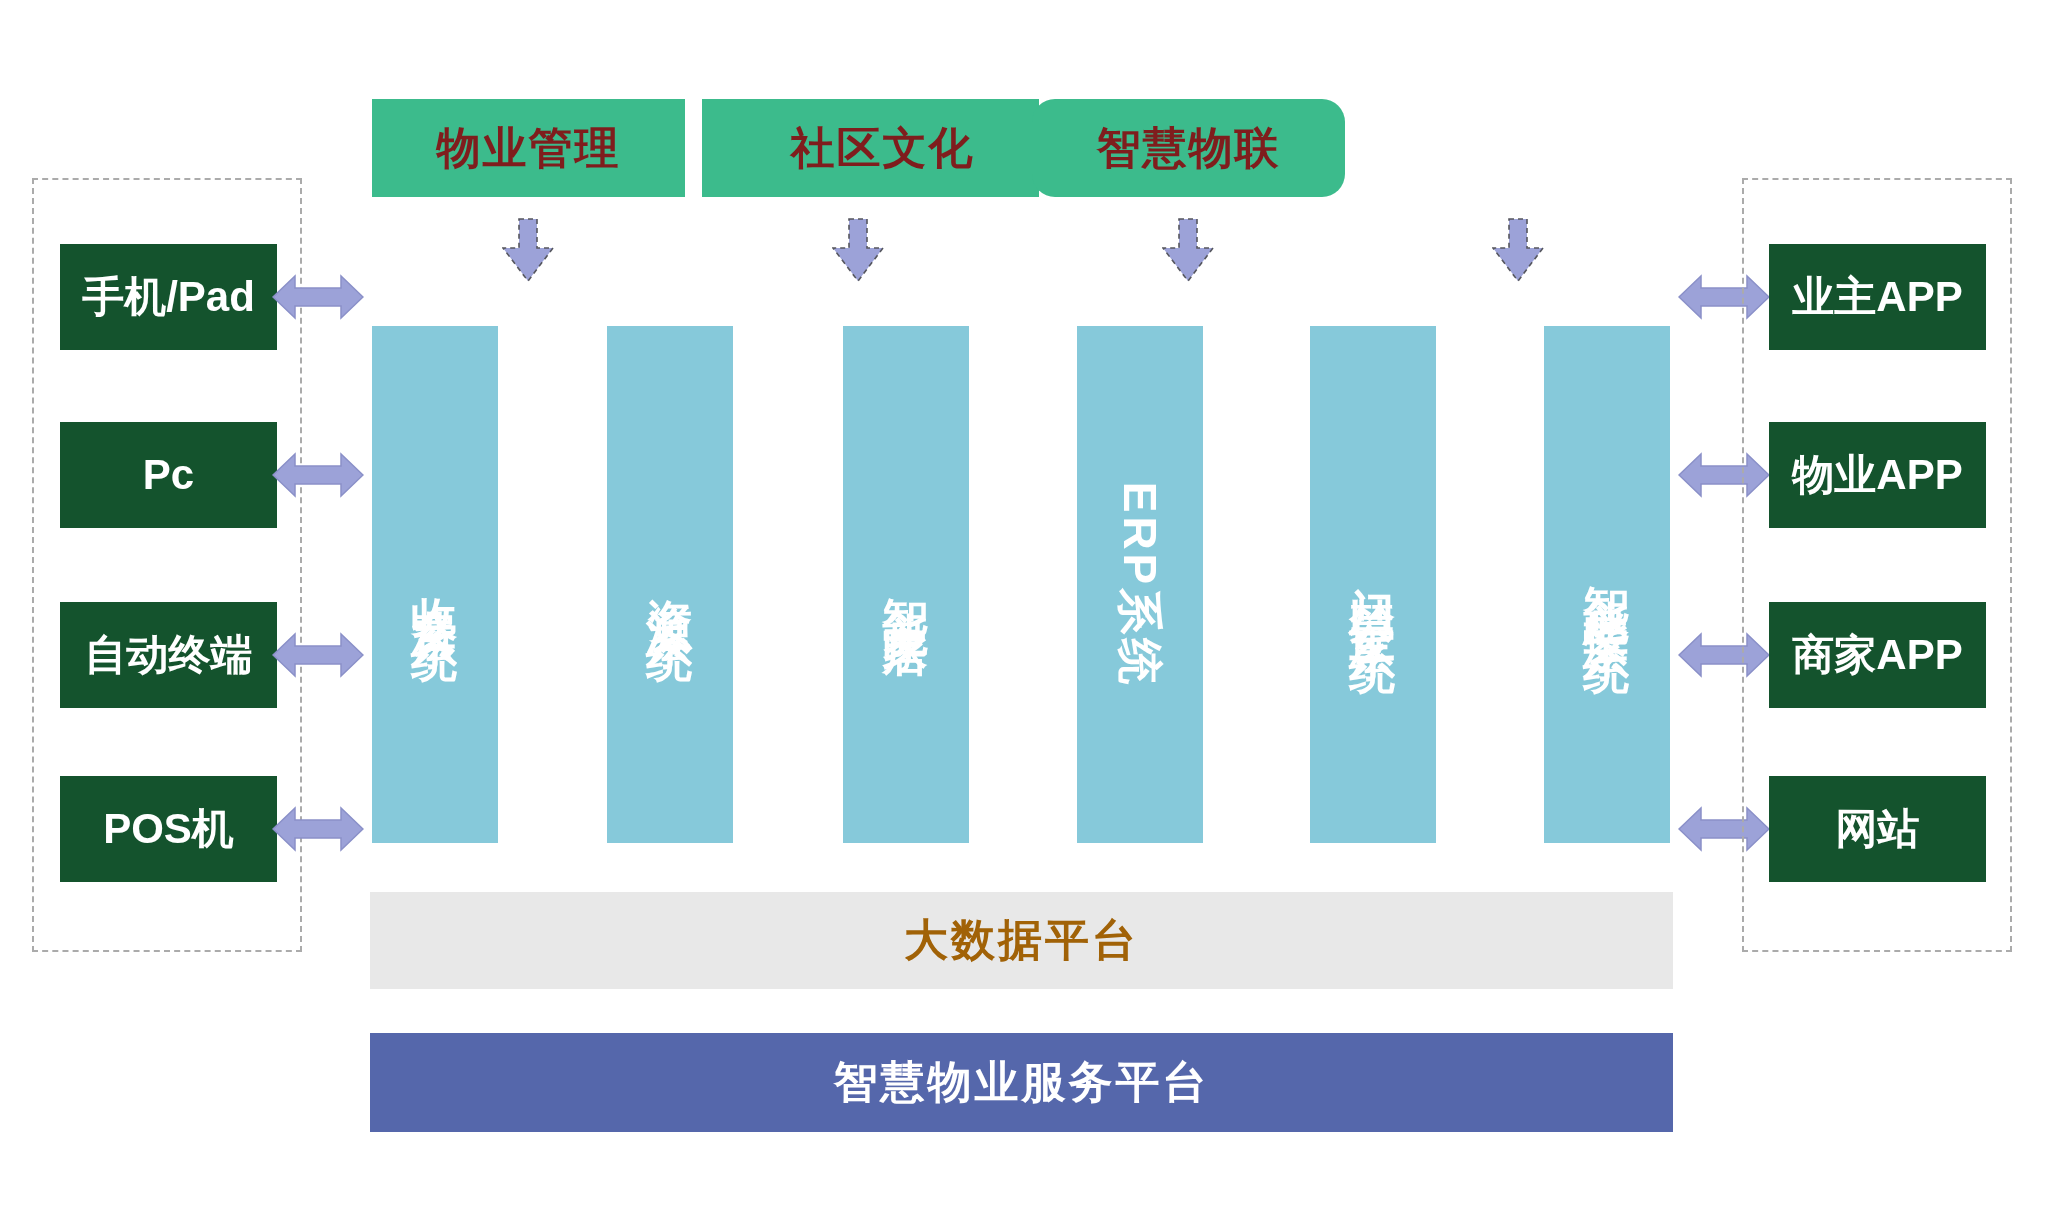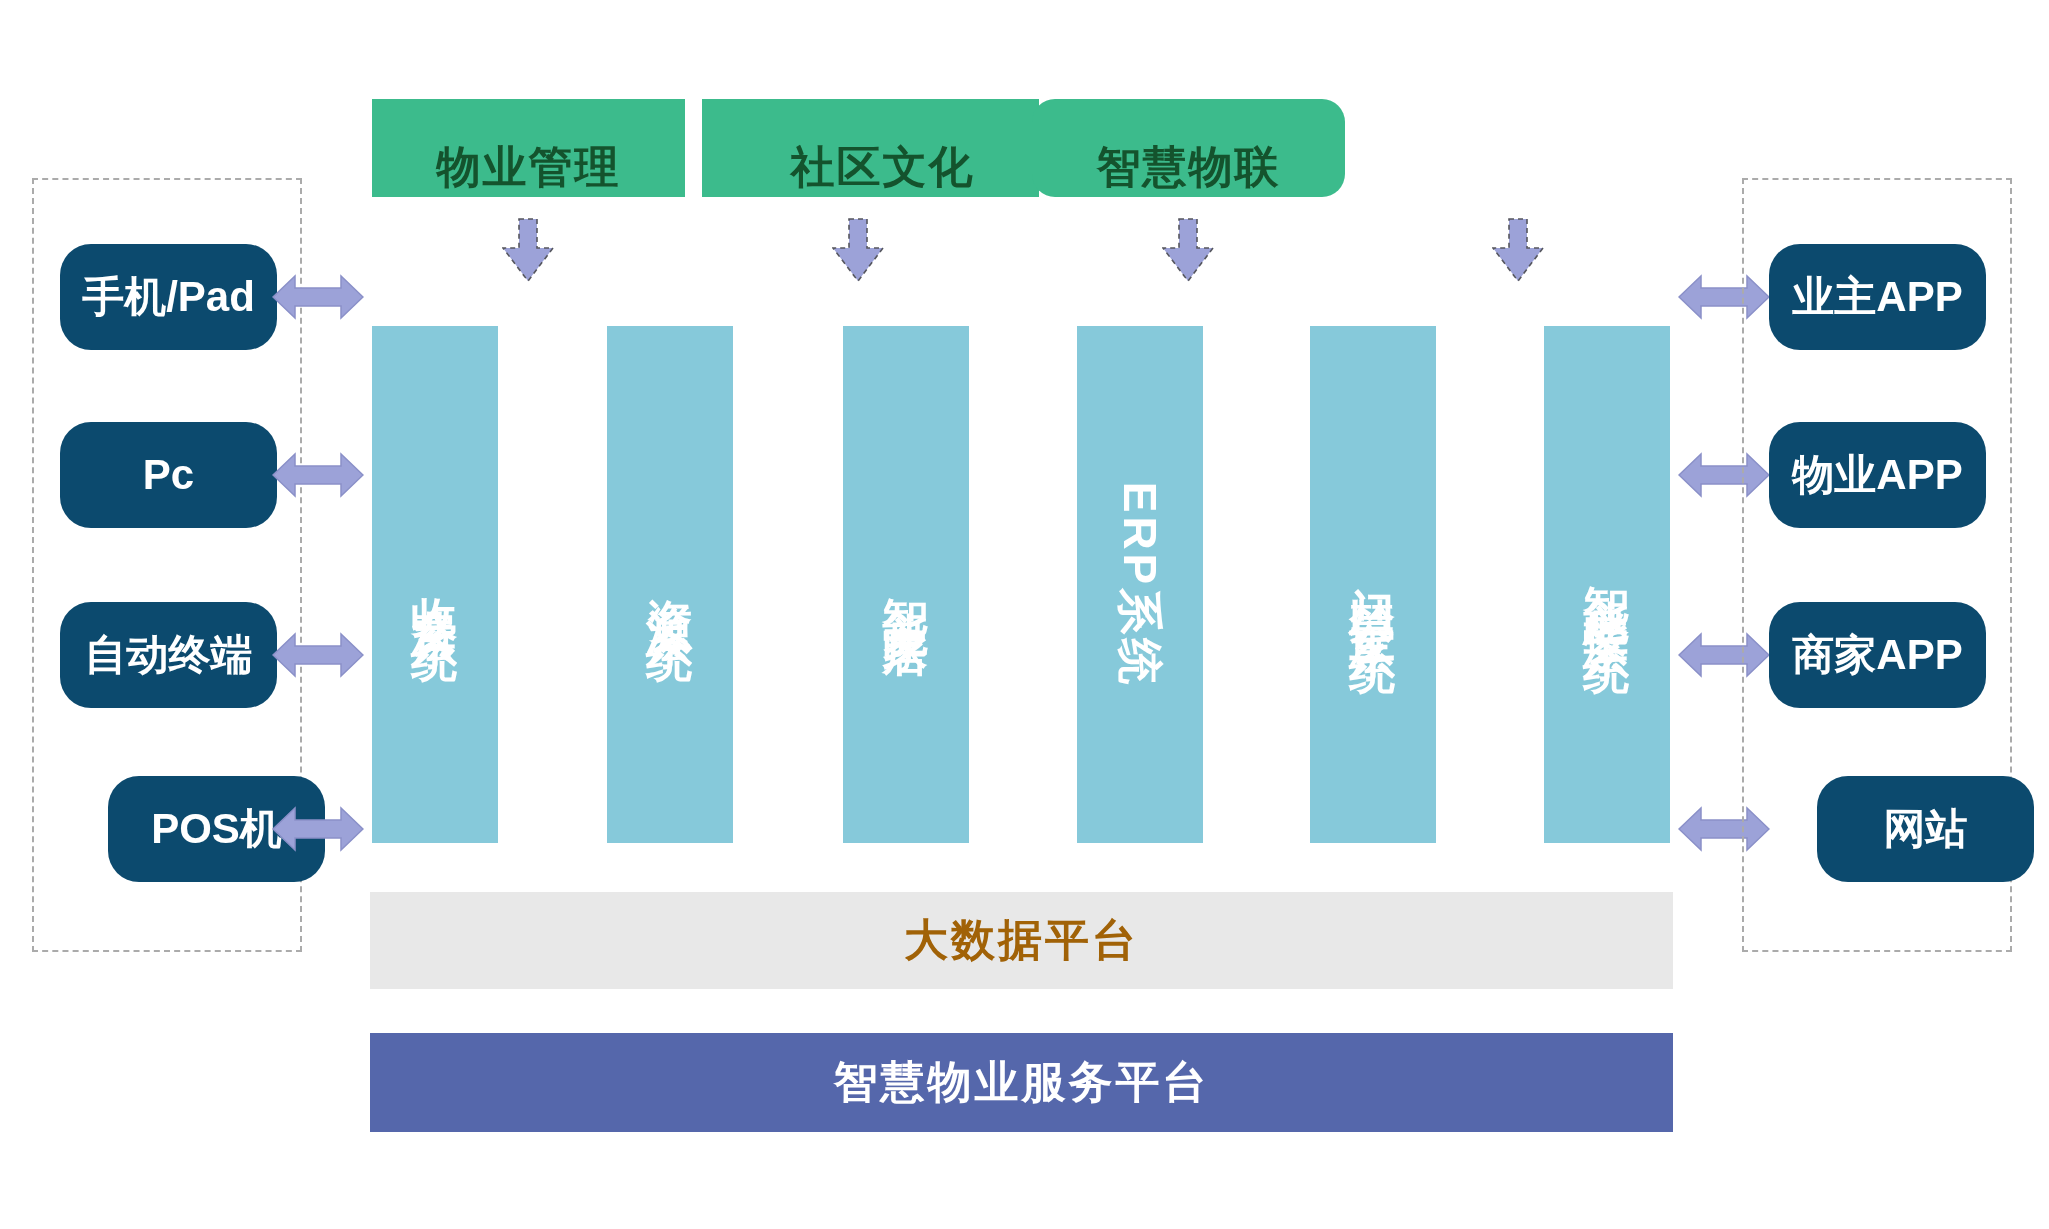--- a/index.html
+++ b/index.html
@@ -3,44 +3,44 @@
 <meta charset="utf-8">
 <style>
   html,body{margin:0;padding:0;background:#ffffff;}
   .stage{
     position:relative;width:2049px;height:1229px;background:#ffffff;overflow:hidden;
     font-family:"Liberation Sans","DejaVu Sans",sans-serif;font-weight:bold;
   }
   
   .module{
     position:absolute;top:99px;height:98px;width:313px;background:#3CBB8C;
-    display:flex;align-items:flex-end;justify-content:center;
-    color:#14532d;font-size:44px;letter-spacing:2px;
+    display:flex;align-items:center;justify-content:center;
+    color:#7f1d1d;font-size:44px;letter-spacing:2px;
   }
   .m0{left:372px;} .m1{left:702px;padding-left:24px;} .m2{left:1032px;border-radius:23px;} .m3{left:1362px;}
 
   
   .down-arrow{position:absolute;top:218px;width:52px;height:64px;}
   .d0{left:502px;} .d1{left:832px;} .d2{left:1162px;} .d3{left:1492px;}
 
   
   .dashed-panel{
     position:absolute;top:178px;width:270px;height:774px;
     border:2px dashed #ABABAB;box-sizing:border-box;background:transparent;
   }
   .panel-left{left:32px;} .panel-right{left:1742px;}
 
   
   .side-box{
-    position:absolute;width:217px;height:106px;background:#0c4a6e;
+    position:absolute;width:217px;height:106px;background:#14532d;
     display:flex;align-items:center;justify-content:center;
-    color:#ffffff;font-size:42px;border-radius:31px;
+    color:#ffffff;font-size:42px;
   }
   .sb-left{left:60px;} .sb-right{left:1769px;}
-  .row0{top:244px;} .row1{top:422px;} .row2{top:602px;} .row3{top:776px;margin-left:48px;}
+  .row0{top:244px;} .row1{top:422px;} .row2{top:602px;} .row3{top:776px;}
 
   
   .h-arrow{position:absolute;width:92px;height:52px;}
   .ha-left{left:272px;} .ha-right{left:1678px;}
   .ha-row0{top:271px;} .ha-row1{top:449px;} .ha-row2{top:629px;} .ha-row3{top:803px;}
 
   
   .syscol{
     position:absolute;top:326px;height:517px;width:126px;background:#86C9DA;
     display:flex;align-items:center;justify-content:center;

